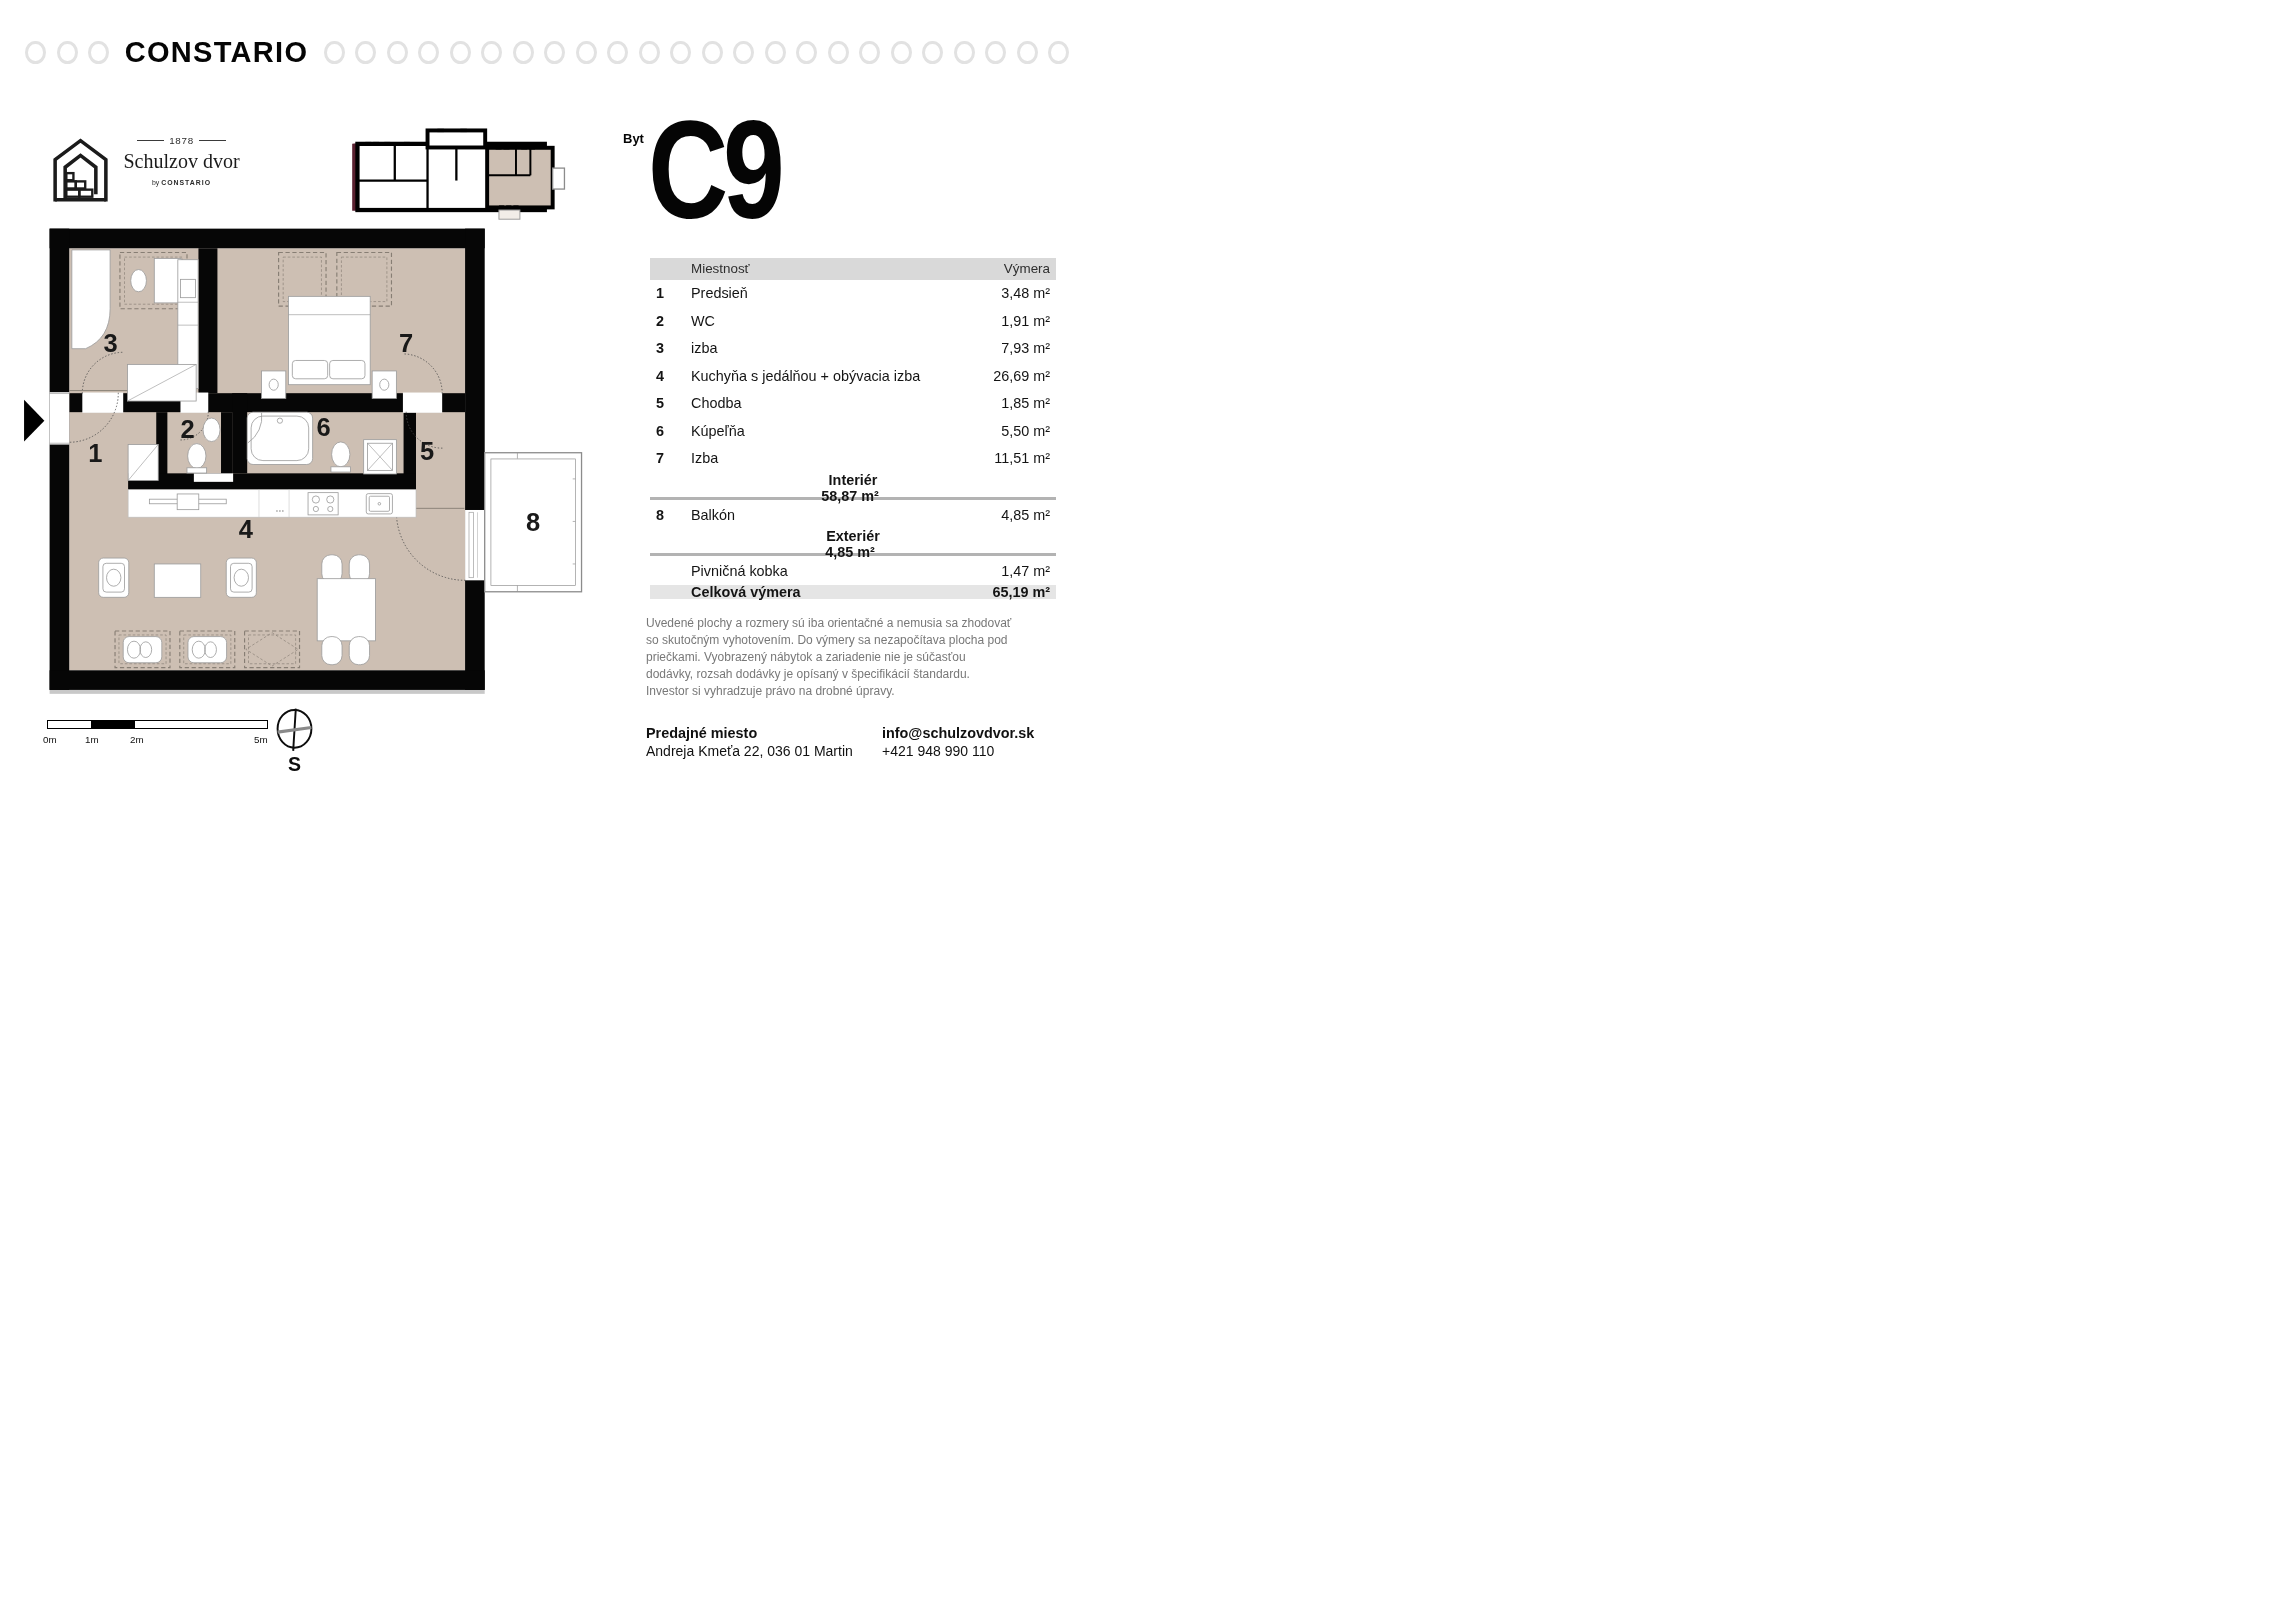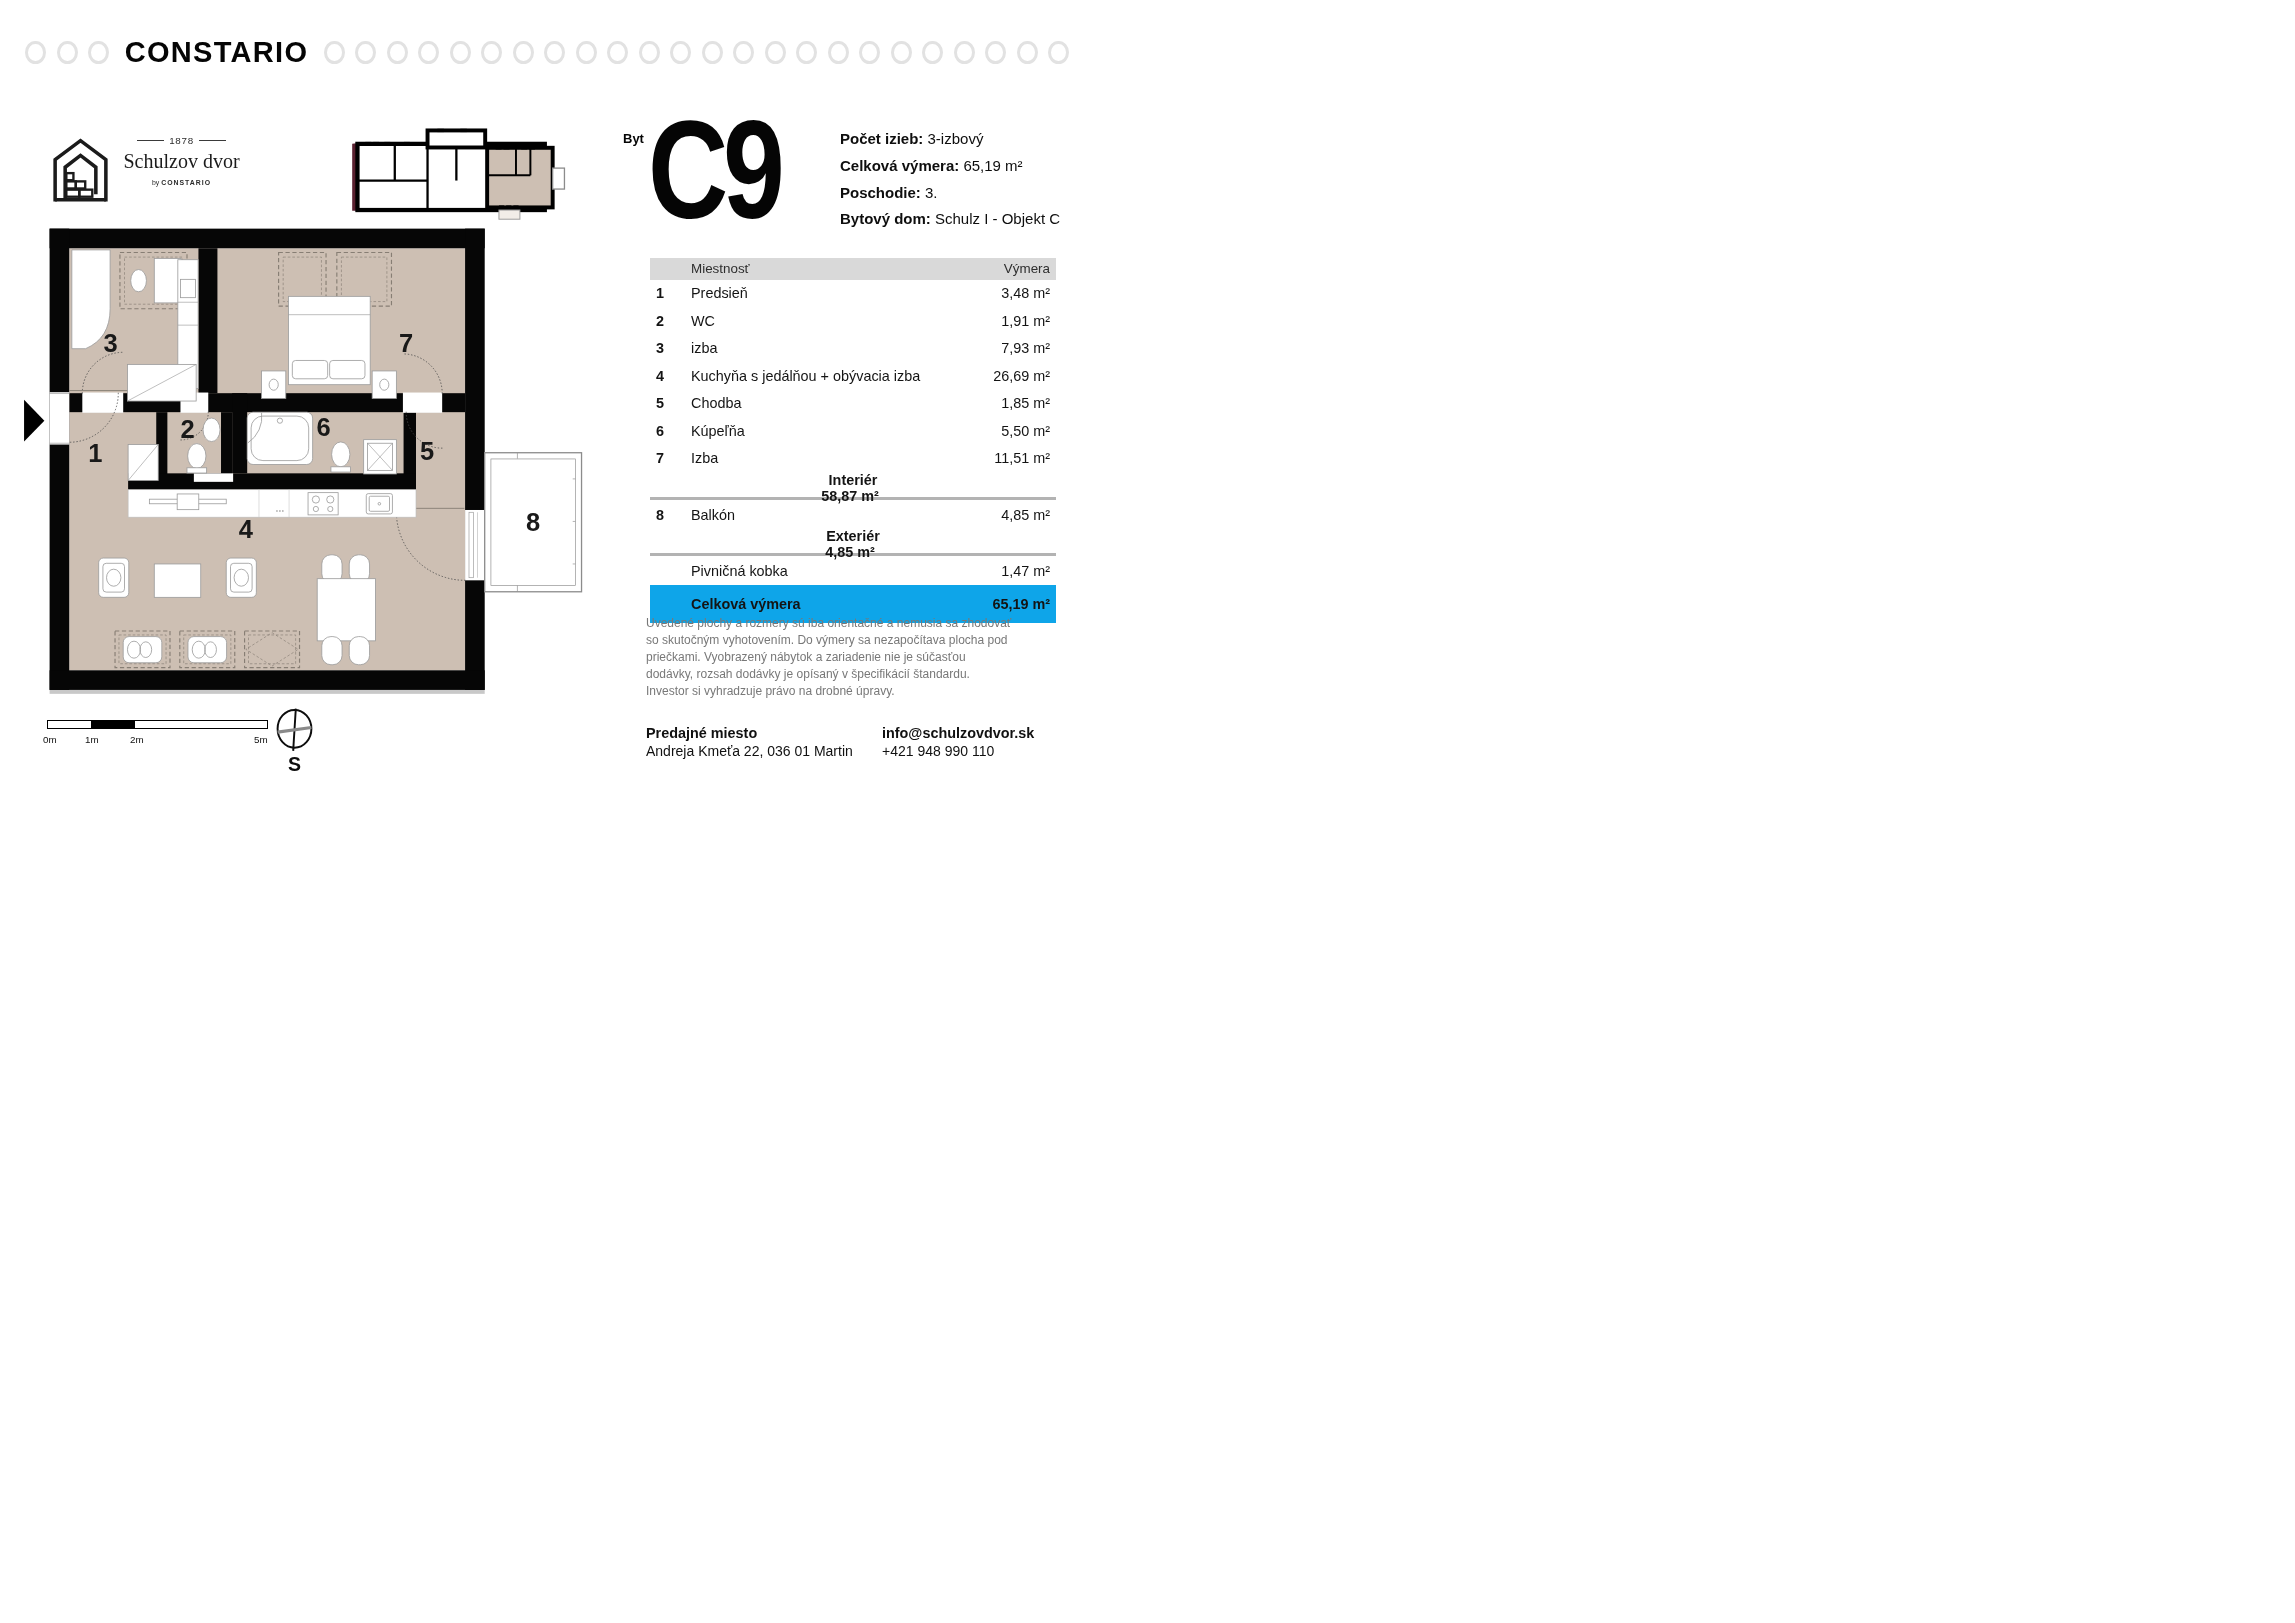--- a/index.html
+++ b/index.html
@@ -33,21 +33,21 @@
   .d-line{font-size:15px;margin-bottom:9.8px;color:#0e0e0e;white-space:nowrap;}
   .d-line b{font-weight:700;}
   .d-line span{font-weight:400;}
 
   
   .areas{position:absolute;left:650px;top:258px;width:406px;font-size:14.4px;color:#141414;}
   .t-head{display:flex;align-items:center;height:21.6px;background:#d9d9d9;font-size:13.4px;color:#2e2e2e;}
   .t-row,.t-sub,.t-total{display:flex;align-items:center;}
   .t-row{height:27.5px;}
   .t-sub{height:23.6px;font-weight:700;flex-direction:column;}
-  .t-total{height:38px;background:#0ea5e9;font-weight:700;align-items:center;}
+  .t-total{height:14px;background:#e5e5e5;font-weight:700;align-items:center;}
   .t-num{width:41px;padding-left:5.9px;box-sizing:border-box;font-weight:700;}
   .t-name{flex:1;}
   .t-area{text-align:right;padding-right:6px;white-space:nowrap;}
   .t-div{height:2.6px;background:#b3b3b3;margin:1.3px 0;}
   .t-head .t-num{font-weight:400;}
 
   
   .disclaimer{position:absolute;left:646px;top:615px;width:437px;font-size:12px;line-height:17px;
               color:#787878;white-space:pre-line;margin:0;}
   .contact-label{position:absolute;left:646px;top:725px;font-size:14.4px;font-weight:700;}
@@ -166,26 +166,20 @@
       <rect x="470" y="242" width="16" height="10"></rect>
         <rect x="492" y="242" width="16" height="10"></rect>
         <rect x="514" y="242" width="16" height="10"></rect>
     </g>
     <rect x="634" y="128" width="36" height="64" fill="#fff" stroke="#8c8c8c" stroke-width="4"></rect>
     <rect x="470" y="256" width="64" height="28" fill="#f2ede8" stroke="#9c9c9c" stroke-width="3"></rect>
   </svg>
 
   <div class="unit-label">Byt</div>
   <div class="unit-code">C9</div>
-  <div class="unit-details">
-      <div class="d-line"><b>Počet izieb:</b><span> 3-izbový</span></div>
-      <div class="d-line"><b>Celková výmera:</b><span> 65,19 m²</span></div>
-      <div class="d-line"><b>Poschodie:</b><span> 3.</span></div>
-      <div class="d-line"><b>Bytový dom:</b><span> Schulz I - Objekt C</span></div>
-    </div>
 
   <div class="areas">
     <div class="t-head">
       <span class="t-num"></span>
       <span class="t-name">Miestnosť</span>
       <span class="t-area">Výmera</span>
     </div>
     <div id="t-body">
         <div class="t-row">
           <span class="t-num">1</span>

